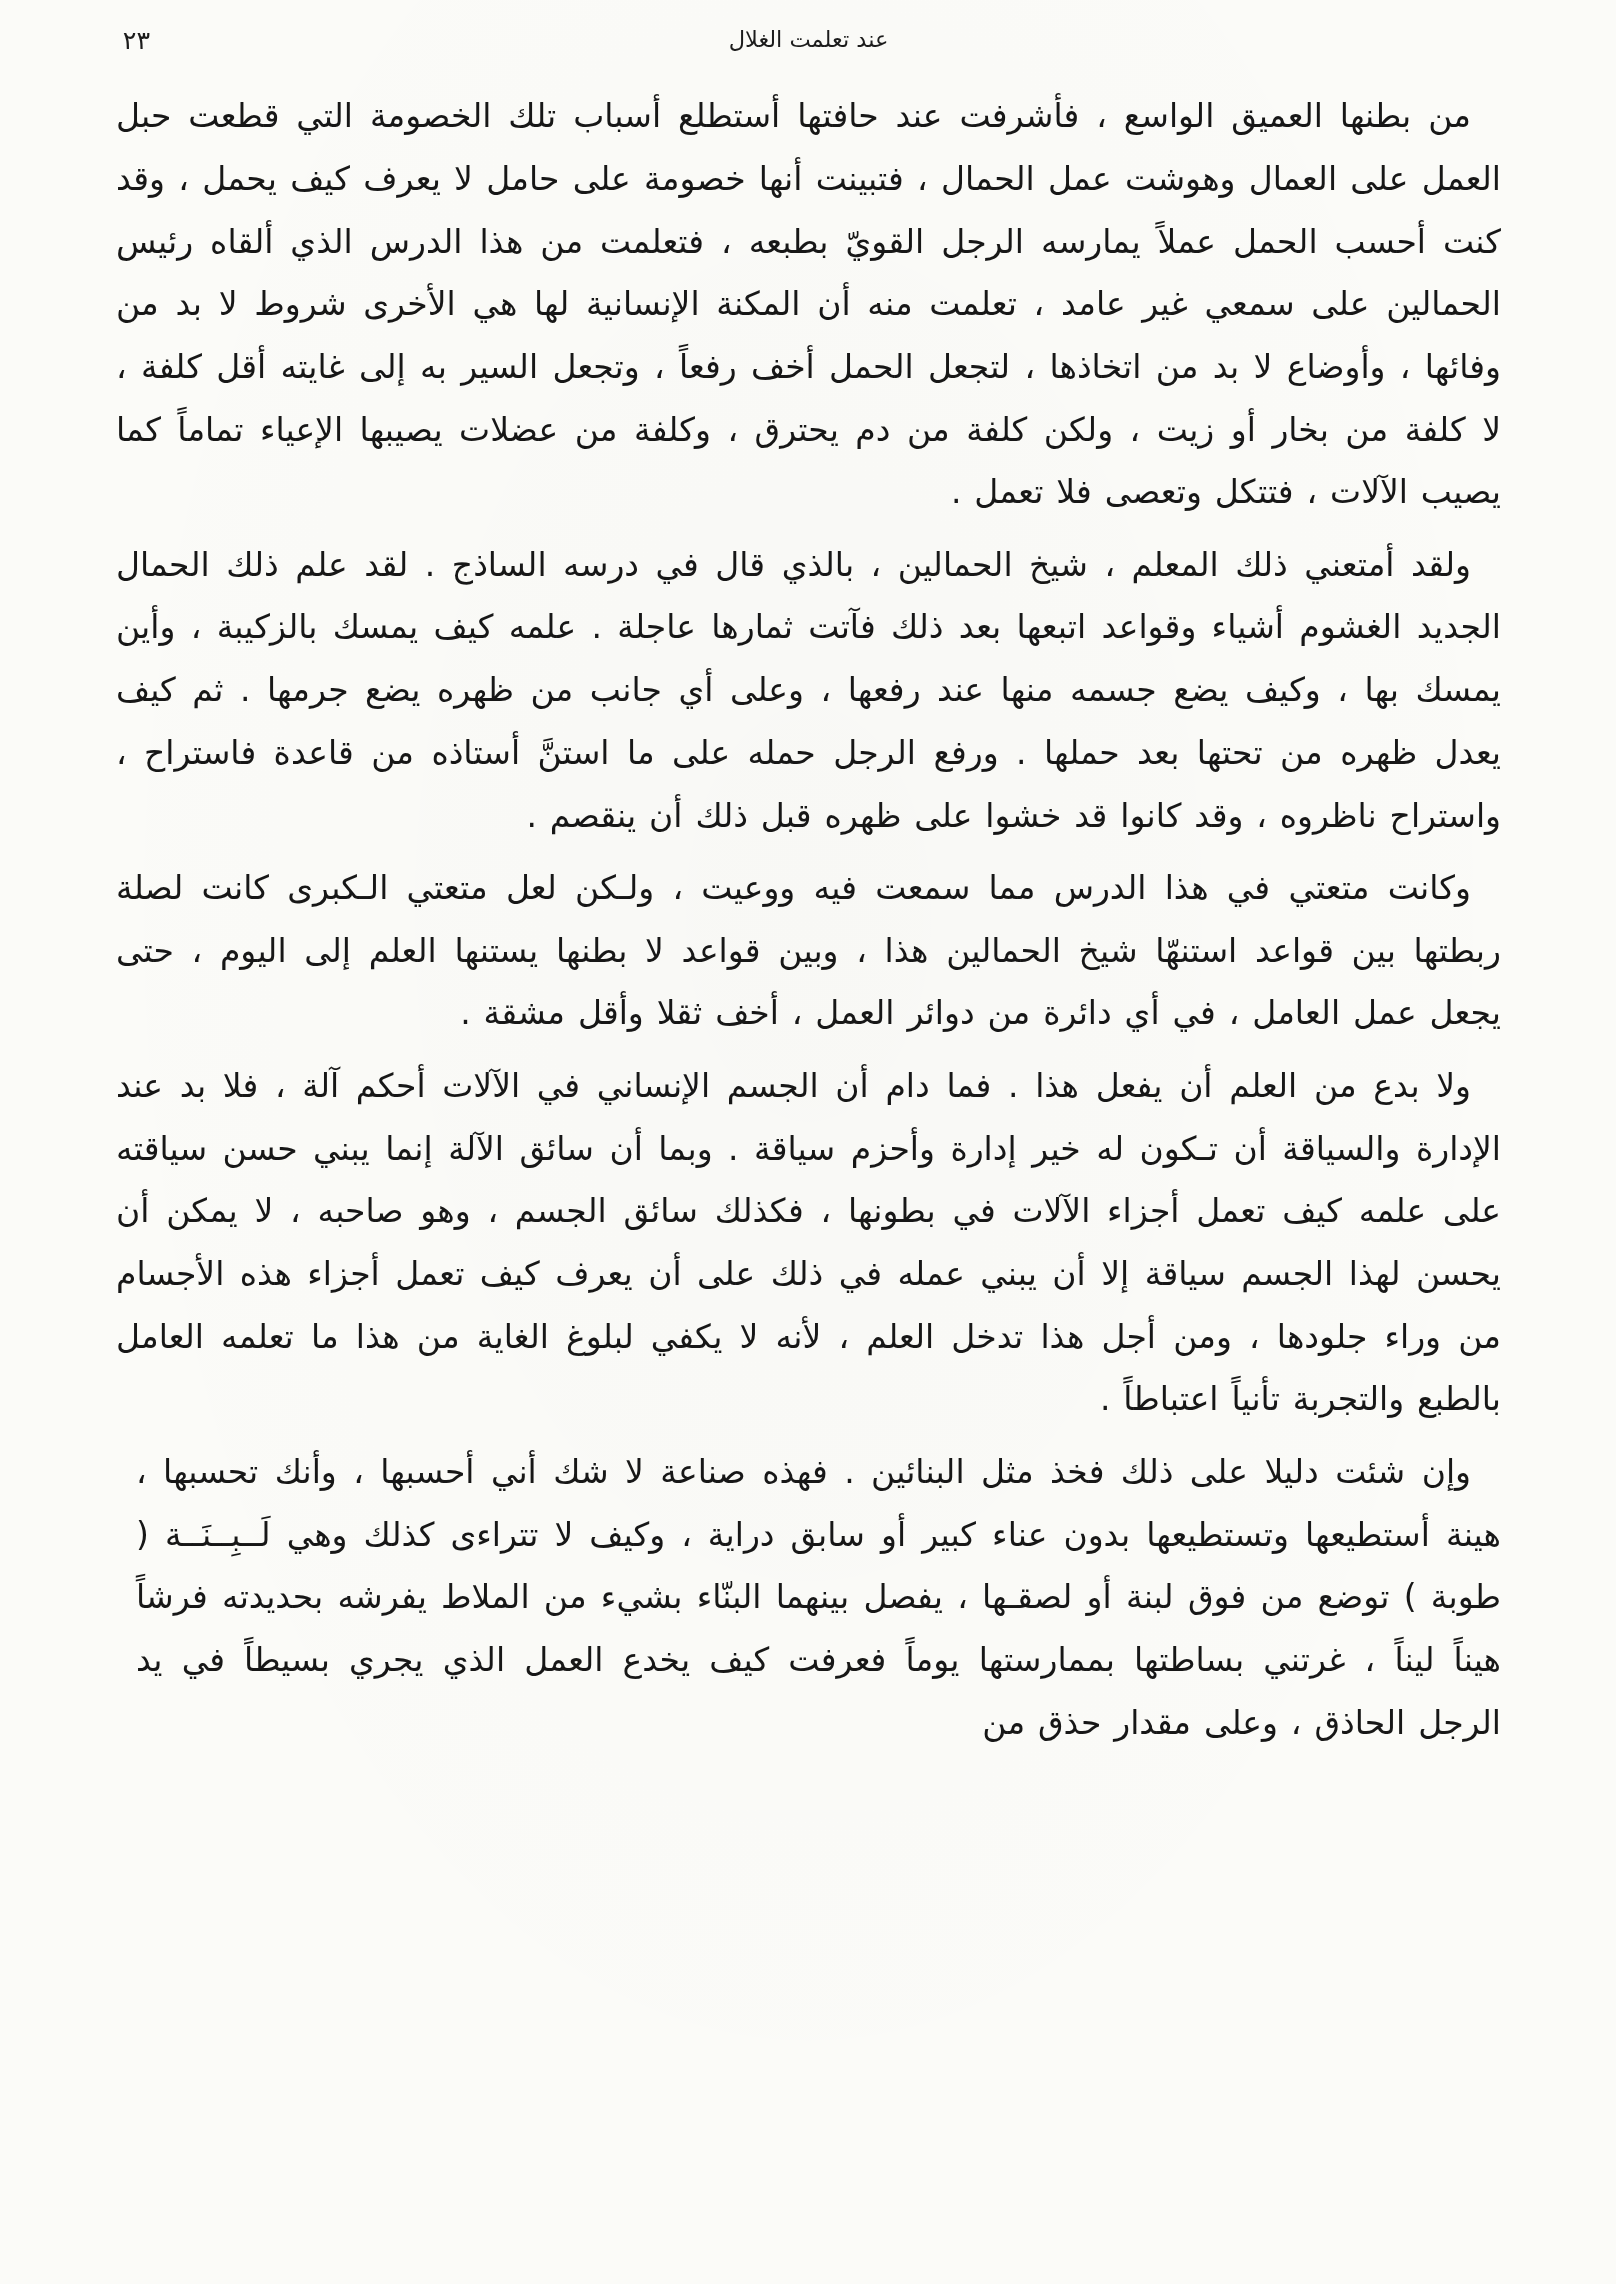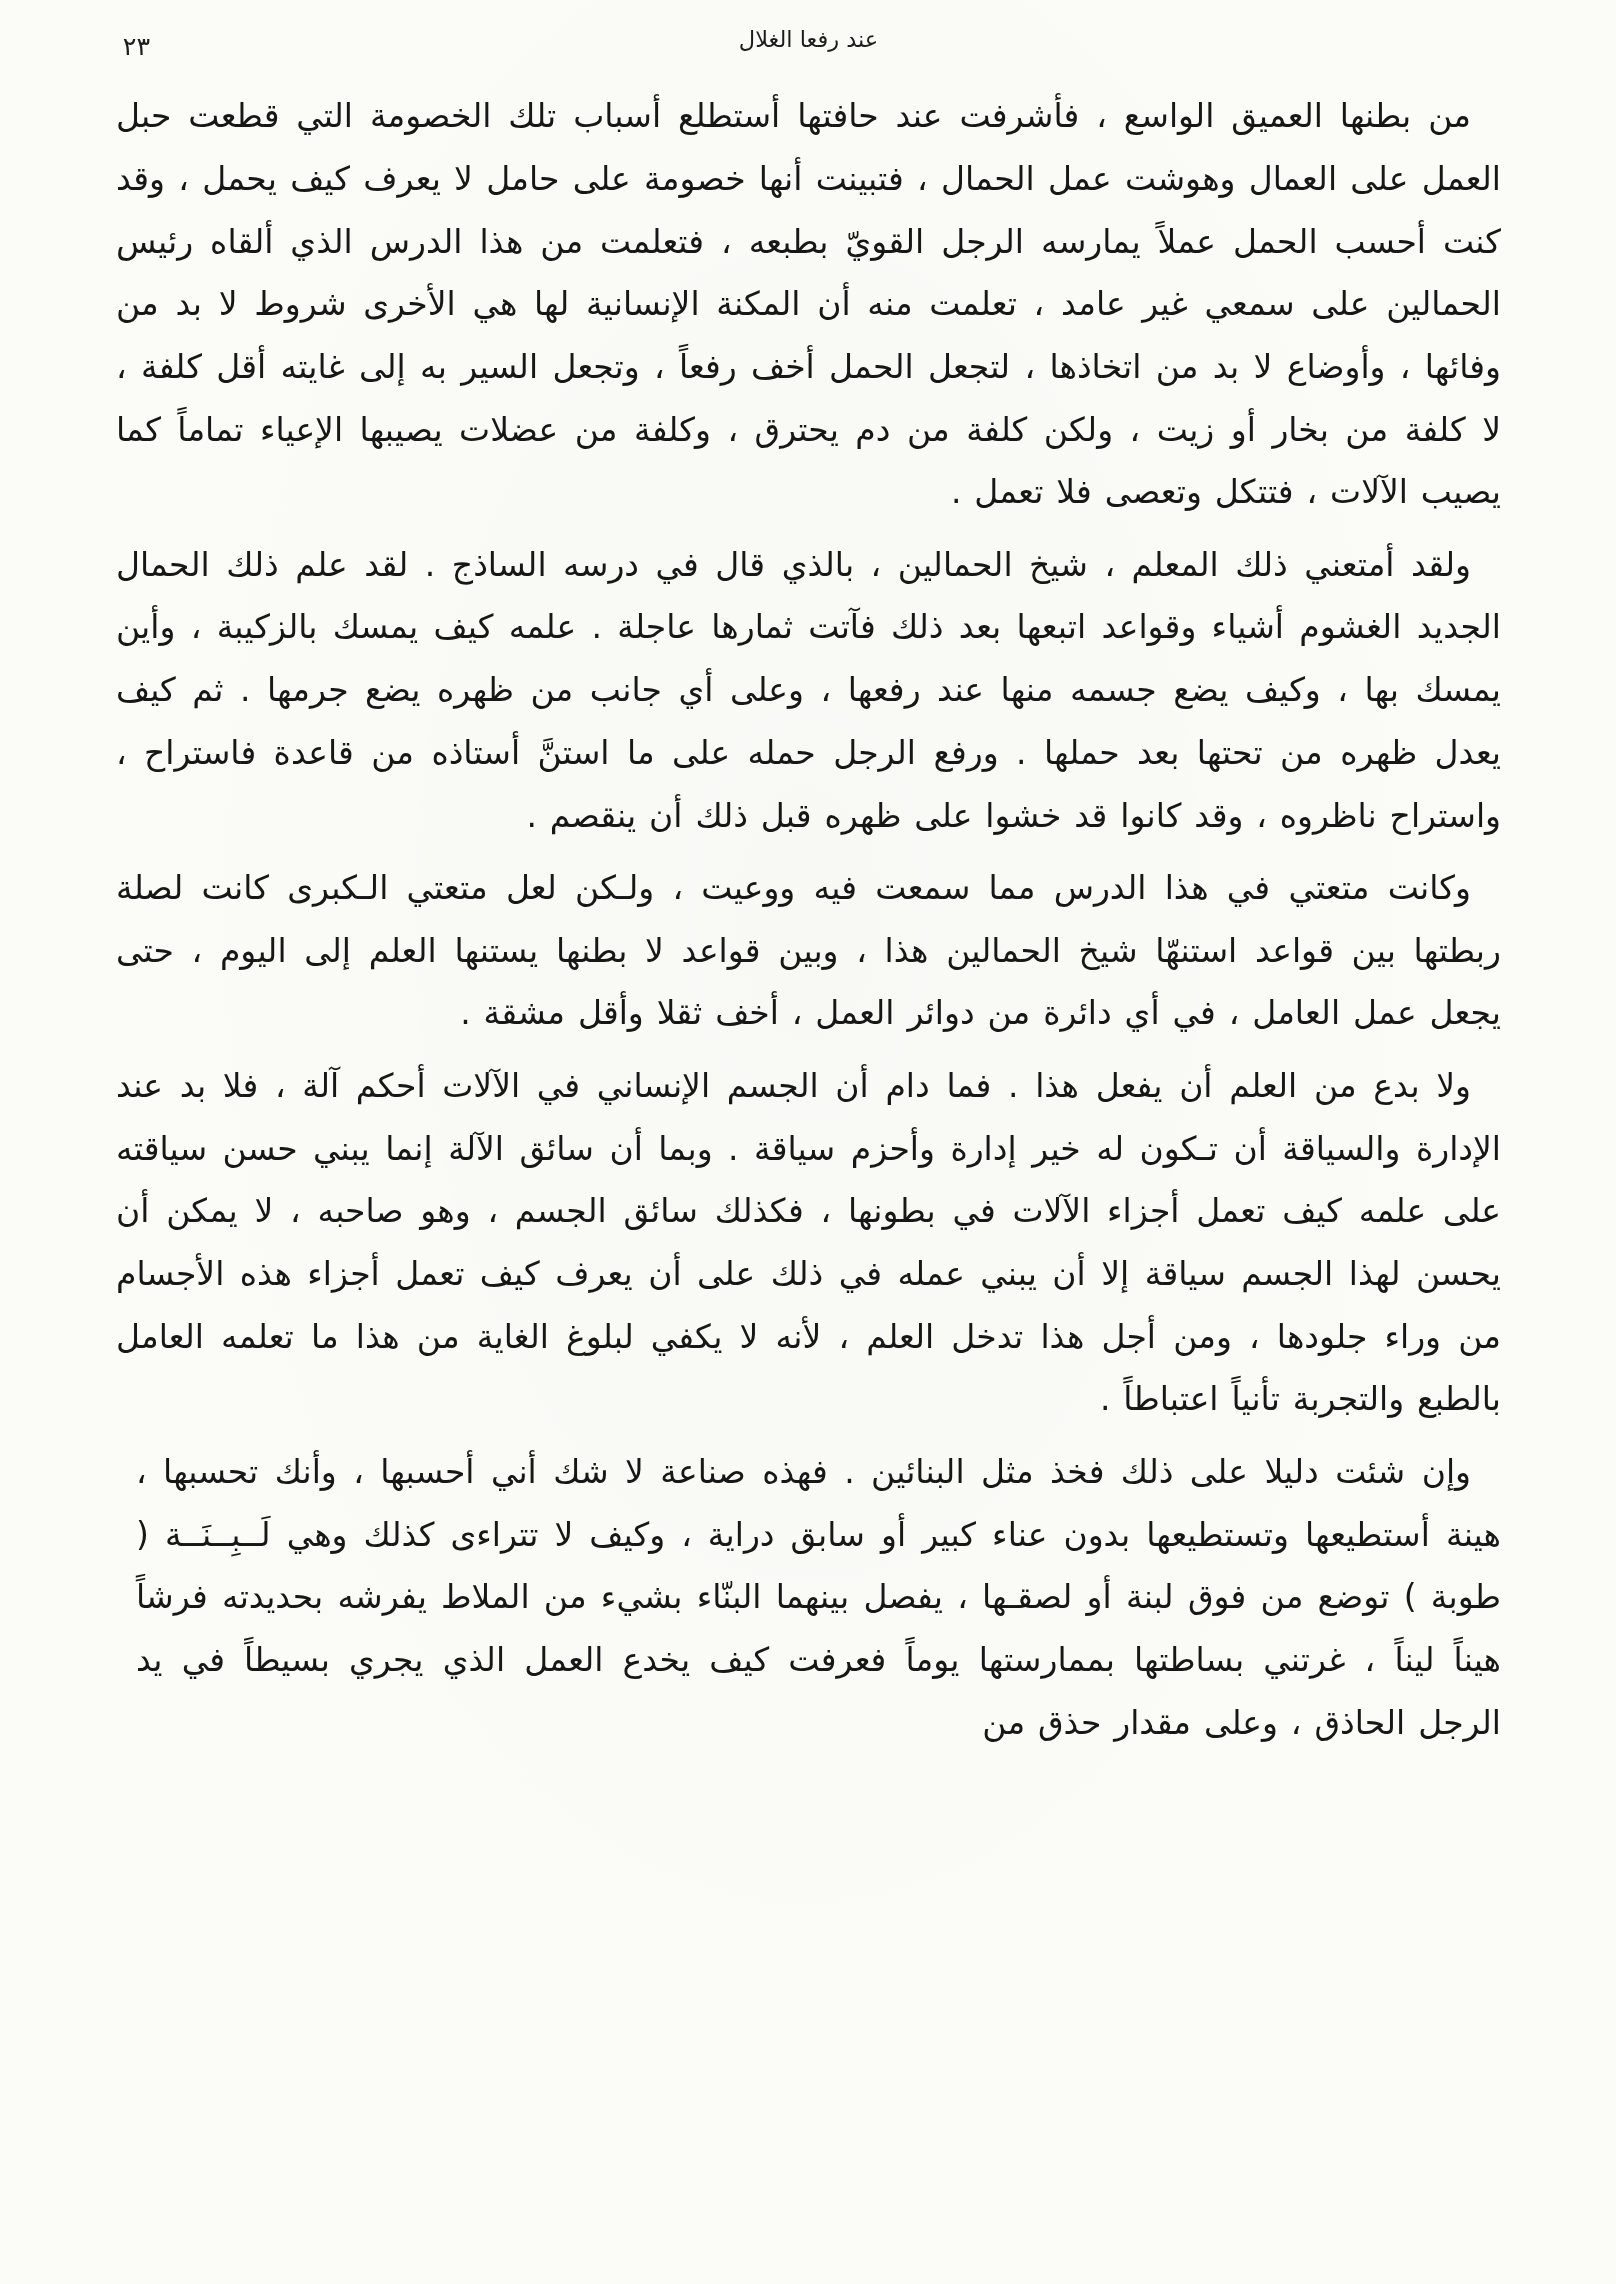--- a/index.html
+++ b/index.html
@@ -35,21 +35,21 @@
     top: 2.9px;
     transform: translateX(-50%);
     font-size: 22.5px;
     letter-spacing: 0.5px;
     color: #1c1c1c;
     white-space: nowrap;
   }
   .page-number {
     position: absolute;
     left: 6.8px;
-    top: 7px;
+    top: 1px;
     font-size: 25.4px;
     color: #1c1c1c;
   }
   .page-body {
     margin-top: 12.7px;
   }
   .para {
     margin: 0 0 9.8px 0;
     font-size: 33px;
     line-height: 1.9;
@@ -64,21 +64,21 @@
     margin-left: 20px;
   }
 </style>
 </head>
 <body>
 
 <div class="page">
 
   <header class="page-header">
     <span class="page-number">٢٣</span>
-    <span class="page-title">عند رفعا الغلال</span>
+    <span class="page-title">عند تعلمت الغلال</span>
   </header>
 
   <main class="page-body">
     <p class="para">من بطنها العميق الواسع ، فأشرفت عند حافتها أستطلع أسباب تلك الخصومة التي قطعت حبل العمل على العمال وهوشت عمل الحمال ، فتبينت أنها خصومة على حامل لا يعرف كيف يحمل ، وقد كنت أحسب الحمل عملاً يمارسه الرجل القويّ بطبعه ، فتعلمت من هذا الدرس الذي ألقاه رئيس الحمالين على سمعي غير عامد ، تعلمت منه أن المكنة الإنسانية لها هي الأخرى شروط لا بد من وفائها ، وأوضاع لا بد من اتخاذها ، لتجعل الحمل أخف رفعاً ، وتجعل السير به إلى غايته أقل كلفة ، لا كلفة من بخار أو زيت ، ولكن كلفة من دم يحترق ، وكلفة من عضلات يصيبها الإعياء تماماً كما يصيب الآلات ، فتتكل وتعصى فلا تعمل .</p>
     <p class="para">ولقد أمتعني ذلك المعلم ، شيخ الحمالين ، بالذي قال في درسه الساذج . لقد علم ذلك الحمال الجديد الغشوم أشياء وقواعد اتبعها بعد ذلك فآتت ثمارها عاجلة . علمه كيف يمسك بالزكيبة ، وأين يمسك بها ، وكيف يضع جسمه منها عند رفعها ، وعلى أي جانب من ظهره يضع جرمها . ثم كيف يعدل ظهره من تحتها بعد حملها . ورفع الرجل حمله على ما استنَّ أستاذه من قاعدة فاستراح ، واستراح ناظروه ، وقد كانوا قد خشوا على ظهره قبل ذلك أن ينقصم .</p>
     <p class="para">وكانت متعتي في هذا الدرس مما سمعت فيه ووعيت ، ولـكن لعل متعتي الـكبرى كانت لصلة ربطتها بين قواعد استنهّا شيخ الحمالين هذا ، وبين قواعد لا بطنها يستنها العلم إلى اليوم ، حتى يجعل عمل العامل ، في أي دائرة من دوائر العمل ، أخف ثقلا وأقل مشقة .</p>
     <p class="para">ولا بدع من العلم أن يفعل هذا . فما دام أن الجسم الإنساني في الآلات أحكم آلة ، فلا بد عند الإدارة والسياقة أن تـكون له خير إدارة وأحزم سياقة . وبما أن سائق الآلة إنما يبني حسن سياقته على علمه كيف تعمل أجزاء الآلات في بطونها ، فكذلك سائق الجسم ، وهو صاحبه ، لا يمكن أن يحسن لهذا الجسم سياقة إلا أن يبني عمله في ذلك على أن يعرف كيف تعمل أجزاء هذه الأجسام من وراء جلودها ، ومن أجل هذا تدخل العلم ، لأنه لا يكفي لبلوغ الغاية من هذا ما تعلمه العامل بالطبع والتجربة تأنياً اعتباطاً .</p>
     <p class="para">وإن شئت دليلا على ذلك فخذ مثل البنائين . فهذه صناعة لا شك أني أحسبها ، وأنك تحسبها ، هينة أستطيعها وتستطيعها بدون عناء كبير أو سابق دراية ، وكيف لا تتراءى كذلك وهي لَــبِــنَــة ( طوبة ) توضع من فوق لبنة أو لصقـها ، يفصل بينهما البنّاء بشيء من الملاط يفرشه بحديدته فرشاً هيناً ليناً ، غرتني بساطتها بممارستها يوماً فعرفت كيف يخدع العمل الذي يجري بسيطاً في يد الرجل الحاذق ، وعلى مقدار حذق من</p>
   </main>
 

